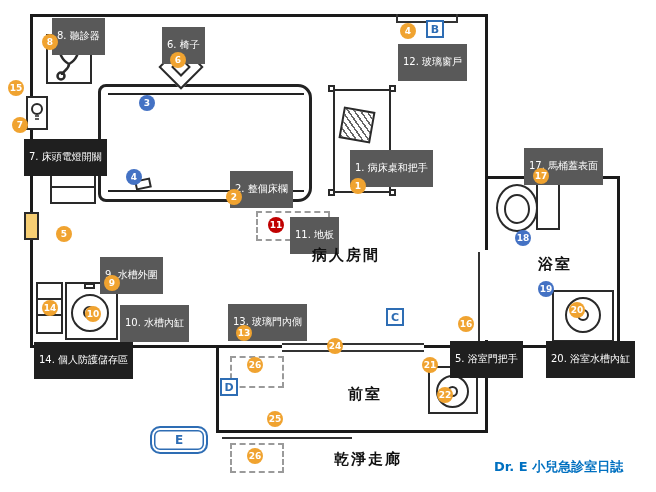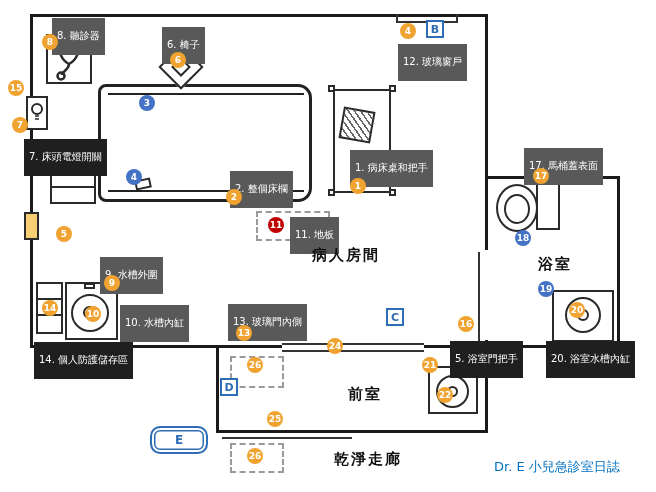--- a/index.html
+++ b/index.html
@@ -24,21 +24,21 @@
   .badge.bl{background:var(--badge-blue,#4472c4);}
   .badge.r{background:var(--badge-red,#c00000);box-shadow:0 0 0 1.5px #fff;}
   .roomlabel{position:absolute;font-size:15px;font-weight:bold;color:#111;letter-spacing:2px;z-index:6;white-space:nowrap;}
   .letterbox{position:absolute;width:18px;height:18px;border:2px solid var(--letter-blue,#2e6db4);background:#fff;
              color:var(--letter-blue,#2e6db4);font-weight:bold;font-size:11px;display:flex;align-items:center;
              justify-content:center;box-sizing:border-box;z-index:5;}
   .emachine{position:absolute;border:2.5px solid var(--letter-blue,#2e6db4);border-radius:10px;background:#fff;
             box-shadow:inset 0 0 0 2px #fff,inset 0 0 0 3.5px var(--letter-blue,#2e6db4);
             display:flex;align-items:center;justify-content:center;color:var(--letter-blue,#2e6db4);
             font-weight:bold;font-size:12px;box-sizing:border-box;z-index:5;}
-  .credit{position:absolute;font-size:13px;font-weight:normal;color:var(--credit-blue,#0070c0);z-index:6;white-space:nowrap;text-align:right;}
+  .credit{position:absolute;font-size:13px;font-weight:bold;color:var(--credit-blue,#0070c0);z-index:6;white-space:nowrap;text-align:right;}
   .dispenser{position:absolute;border:2px solid #2a2a2a;background:#f6ce73;box-sizing:border-box;z-index:3;}
 </style>
 </head>
 <body>
 
 <div id="stage">
 
   <div class="wall" style="left:30px;top:14px;width:458px;height:3px"></div>
   <div class="wall" style="left:30px;top:14px;width:3px;height:334px"></div>
   <div class="wall" style="left:30px;top:345px;width:252px;height:3px"></div>

